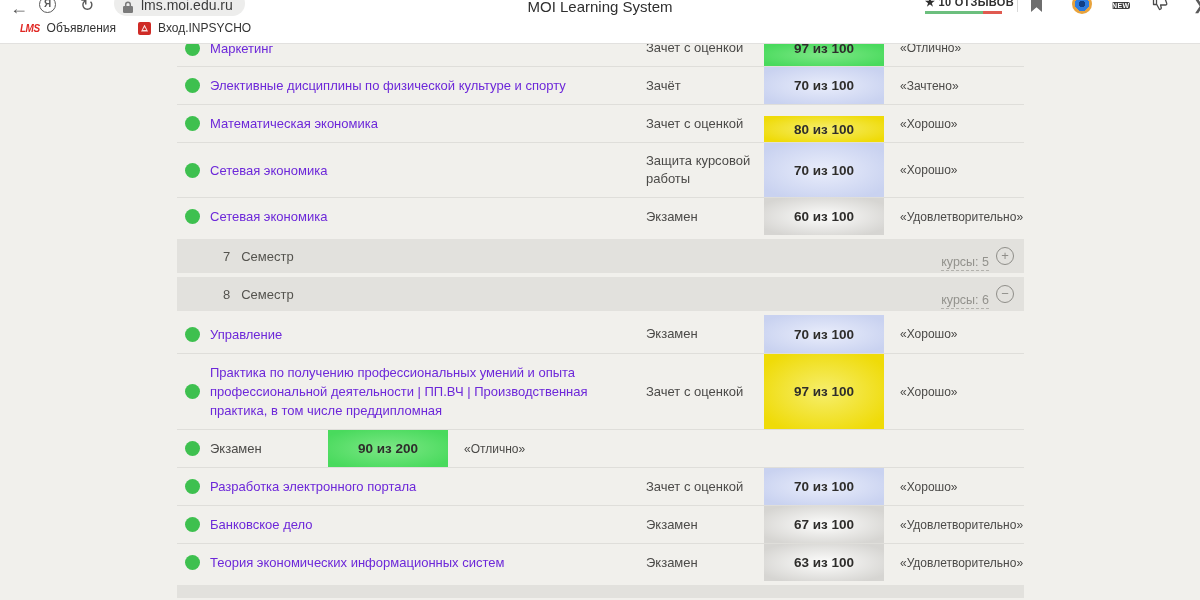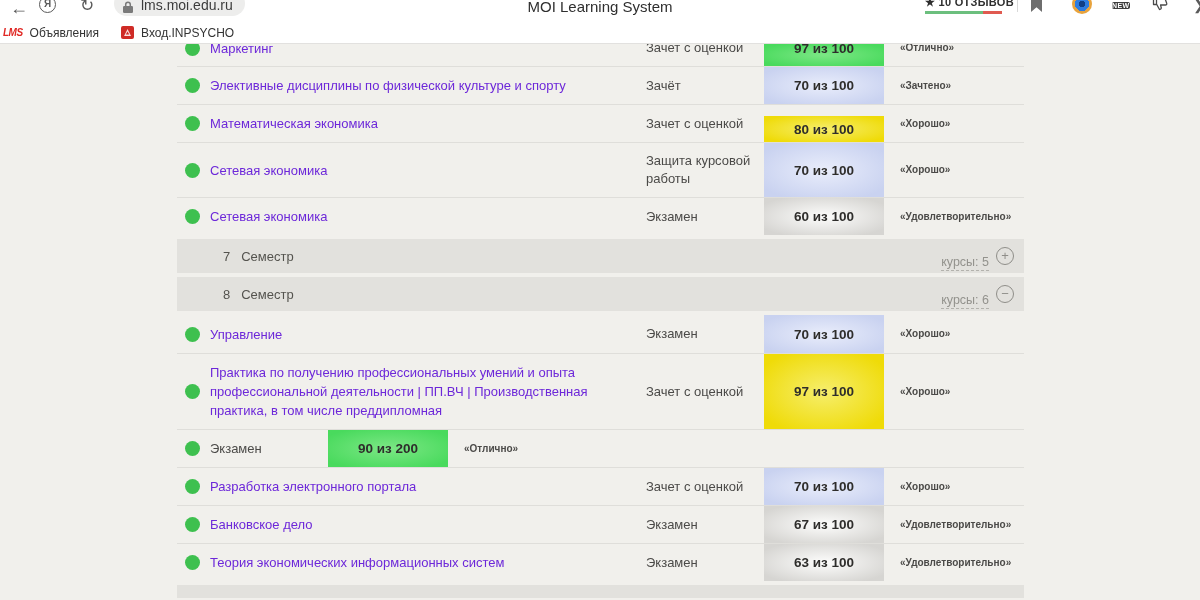--- a/index.html
+++ b/index.html
@@ -33,41 +33,41 @@
     background:radial-gradient(circle at 50% 50%, #123f86 0 3px, #2f7de0 3px 7px, #e8a33d 7px 10px); }
   .new-badge-wrap { position:absolute; left:1112px; top:-6px; width:24px; }
   .new-crown { width:18px; height:5px; margin:0 auto; background:#3c3c3c;
     clip-path:polygon(0 100%,12% 10%,30% 100%,50% 0,70% 100%,88% 10%,100% 100%); }
   .new-badge { width:24px; height:12px; background:#3c3c3c; color:#fff; font-size:7px;
     font-weight:bold; text-align:center; line-height:12px; border-radius:2px; letter-spacing:.4px; }
   .thumb-icon { position:absolute; left:1152px; top:-4px; }
   .edge-partial { position:absolute; left:1193px; top:-3px; font-size:14px; color:#5a5a5a; }
 
   .bookmarks { position:absolute; top:21px; left:0; height:23px; width:1024px;
-    display:flex; align-items:center; padding-left:3px; }
+    display:flex; align-items:flex-start; padding-left:20px; }
   .bm-item { display:flex; align-items:center; gap:7px; margin-right:22px; cursor:default; }
   .lms-logo { color:#e02824; font-size:10px; font-weight:bold; font-style:italic; letter-spacing:-.5px; }
   .shield-logo { width:13px; height:13px; border-radius:2px; background:#cf2b26; position:relative; }
   .shield-logo:after { content:""; position:absolute; left:3px; top:3px; width:7px; height:7px;
     background:rgba(255,255,255,.85); clip-path:polygon(50% 0,100% 100%,0 100%,50% 0,50% 35%,25% 80%,75% 80%,50% 35%); }
   .bm-label { font-size:12px; color:#333; }
 
   
   .page { position:relative; width:1200px; height:555px; background:#f1f0ec; }
   .grades-table { position:absolute; left:177px; top:0; width:847px; }
 
   .row.course { display:flex; align-items:center; min-height:38px; }
   .row.course + .row.course { border-top:1px solid #dfdeda; }
   .c-dot { flex:0 0 33px; padding-left:8px; display:flex; align-items:center; }
   .dot { width:15px; height:15px; border-radius:50%; background:#3ec04f; }
   .c-course { flex:1 1 auto; padding:9px 24px 9px 0; font-size:13px; line-height:19px; color:#6d28d9; }
   .c-exam { flex:0 0 118px; padding:9px 6px 9px 0; font-size:13px; line-height:18px; color:#4b4a48; }
   .c-score { flex:0 0 120px; align-self:stretch; display:flex; align-items:center;
     justify-content:center; font-size:13.5px; font-weight:bold; color:#2e2d2b; }
-  .c-grade { flex:0 0 140px; padding:9px 0 9px 16px; font-size:10px; line-height:18px; color:#4b4a48;font-weight:bold; }
+  .c-grade { flex:0 0 140px; padding:9px 0 9px 16px; font-size:12px; line-height:18px; color:#4b4a48; }
 
   .row.clipped { height:22px; min-height:0; overflow:hidden; }
   .row.clipped .c-course, .row.clipped .c-exam, .row.clipped .c-grade,
   .row.clipped .c-score > span, .row.clipped .dot { position:relative; top:-7px; }
 
   .row.semester { height:34px; margin:4px 0; background:#e2e1dd; display:flex;
     align-items:center; padding:0 10px 0 46px; font-size:13px; color:#54534e; }
   .sem-num { margin-right:11px; }
   .sem-spacer { flex:1; }
   .courses-count { font-size:12.5px; color:#93928d; border-bottom:1px dashed #b3b2ad;

